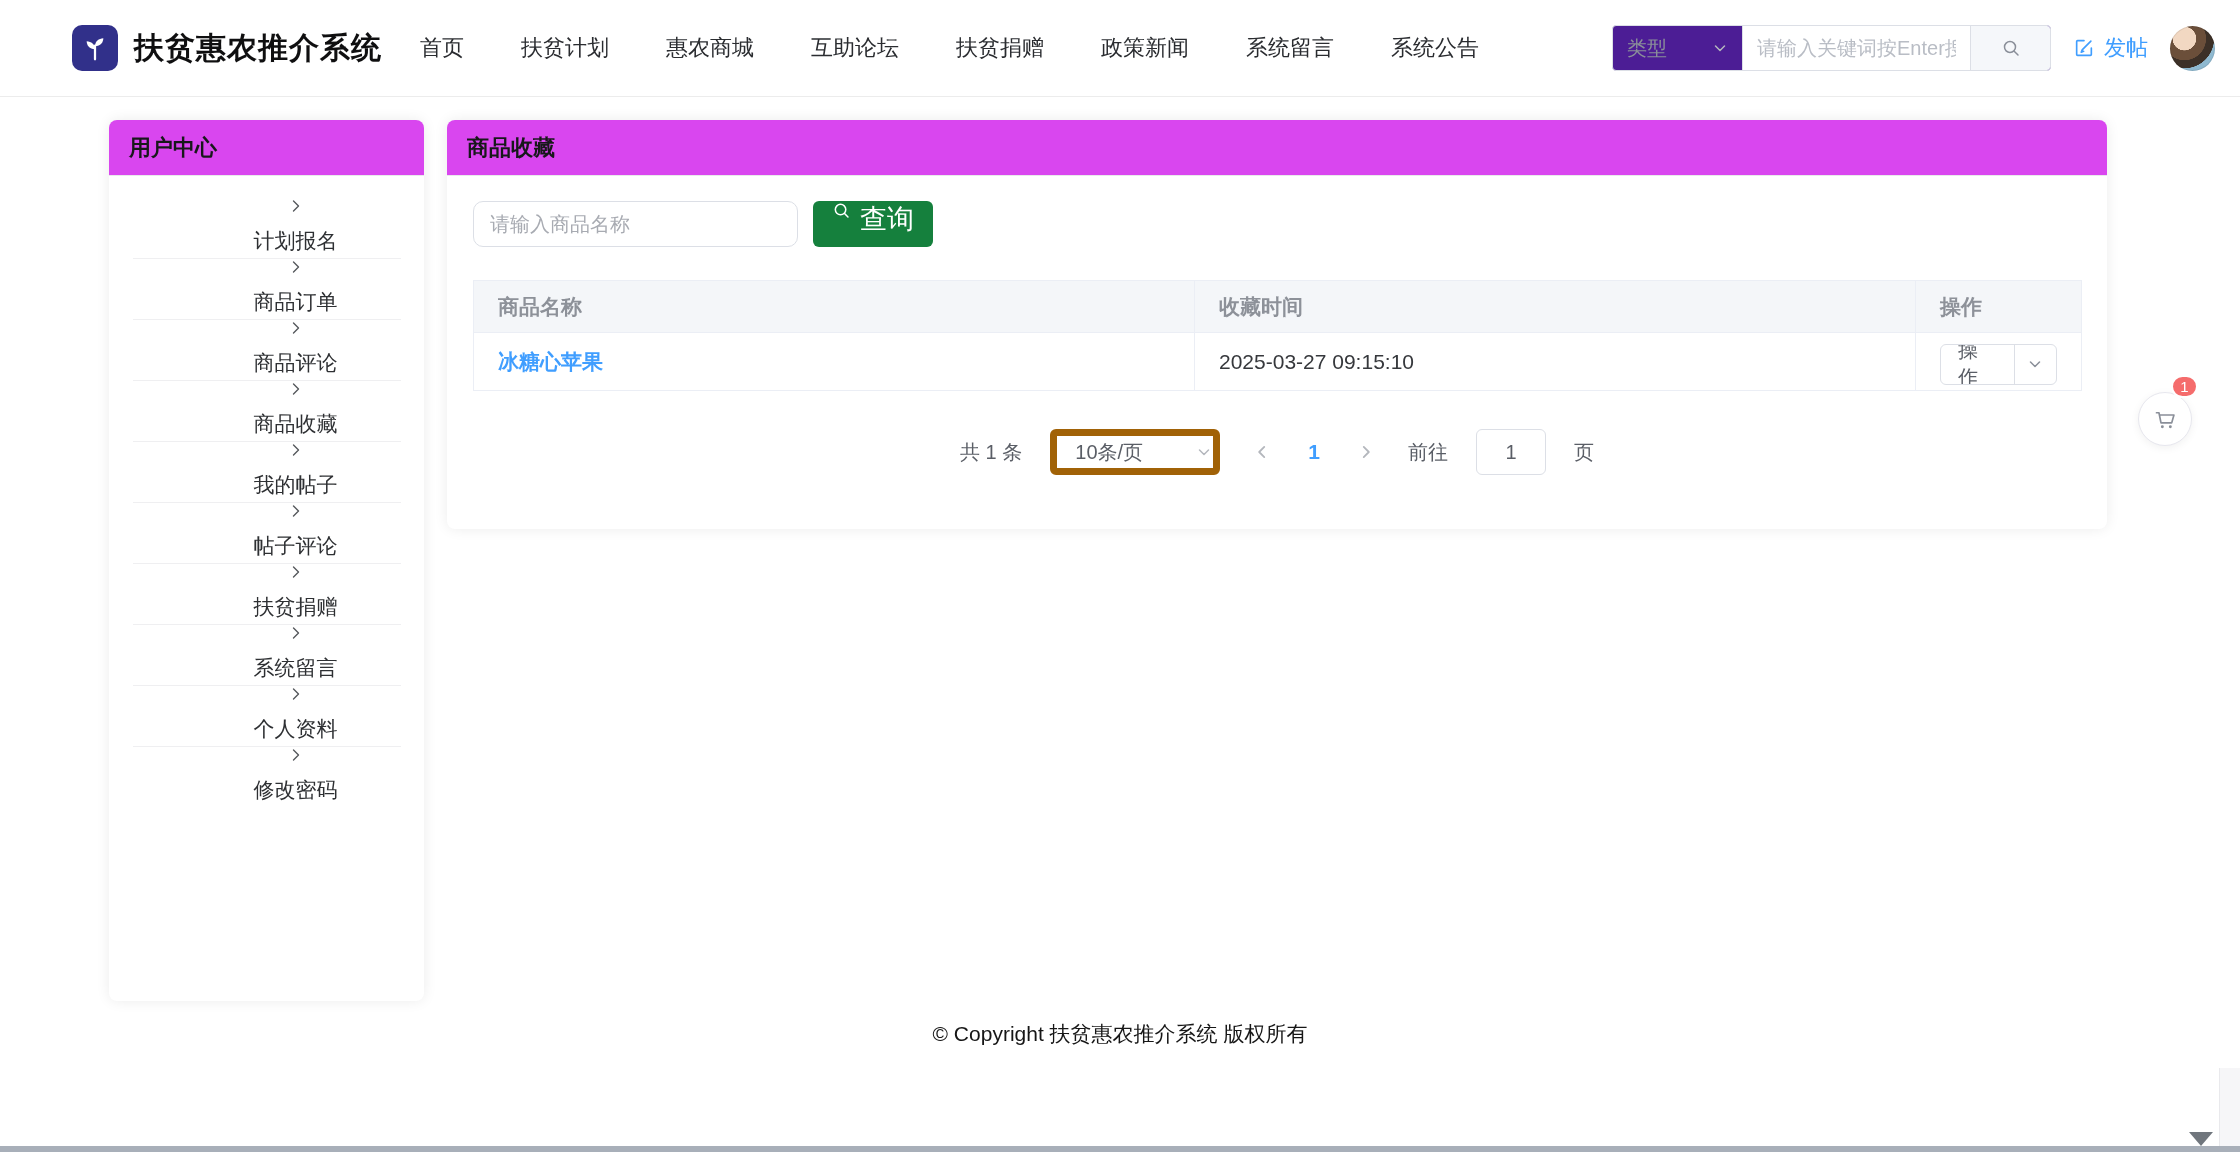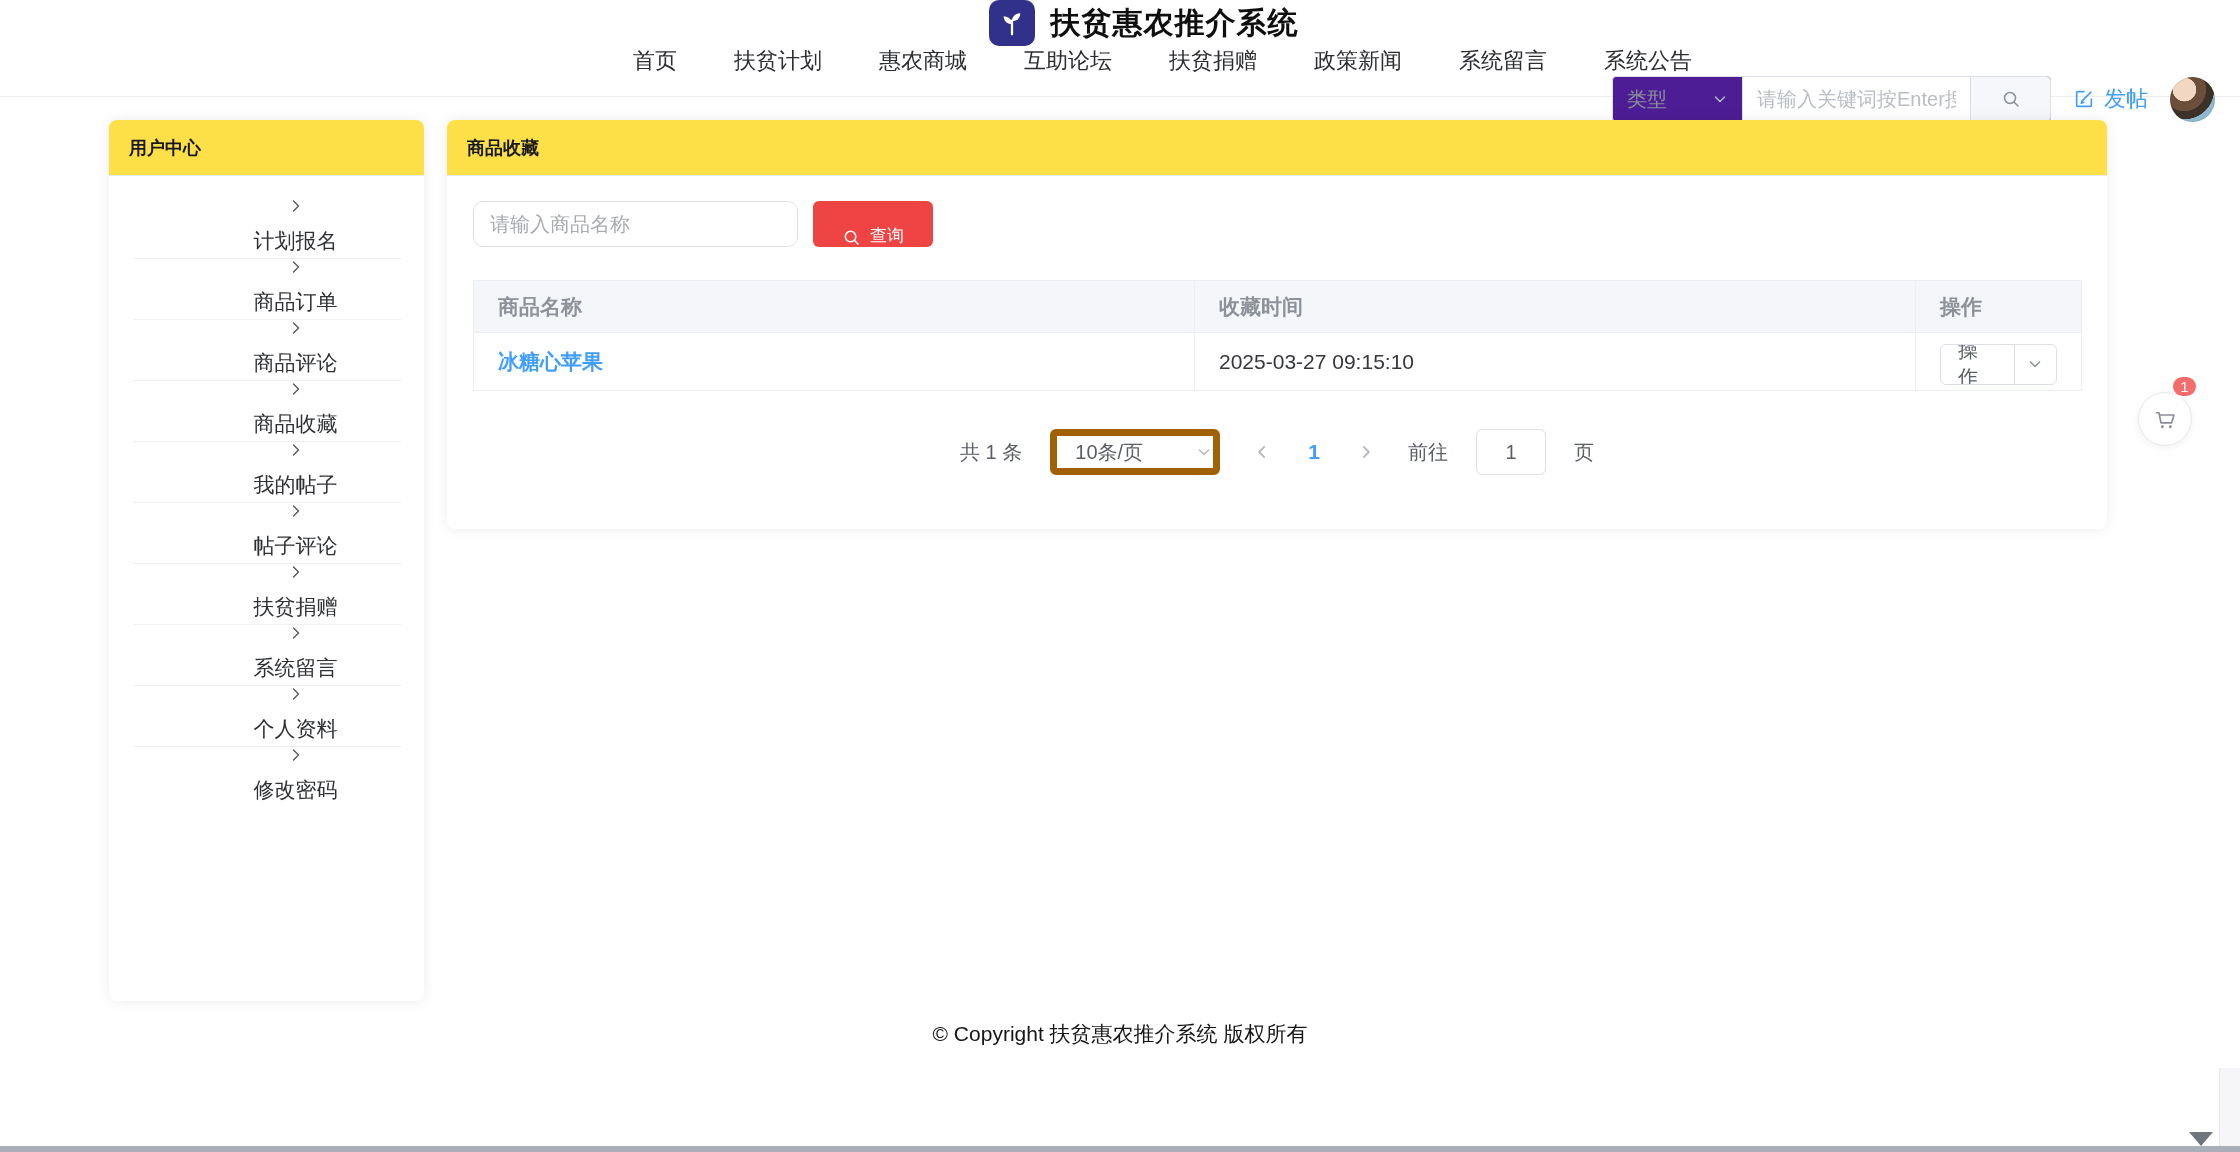--- a/index.html
+++ b/index.html
@@ -5,21 +5,21 @@
   * { margin:0; padding:0; box-sizing:border-box; }
   html,body { width:2240px; height:1152px; }
   body {
     position:relative; overflow:hidden; background:#ffffff;
     font-family:"Liberation Sans","DejaVu Sans",sans-serif; color:#303133;
   }
   
   .header {
     position:absolute; top:0; left:0; width:2240px; height:97px;
     background:#fff; border-bottom:1px solid #ececec;
-    display:flex; align-items:center; padding:0 25px 0 72px;flex-direction:column;
+    display:flex; align-items:center; padding:0 25px 0 72px;
   }
   .brand { display:flex; align-items:center; gap:16px; }
   .logo {
     width:46px; height:46px; border-radius:10px; background:#31308a;
     display:flex; align-items:center; justify-content:center; flex:none;
   }
   .brand-title { font-size:30px; font-weight:bold; color:#0f0f10; letter-spacing:1px; white-space:nowrap; }
   .nav { display:flex; align-items:center; gap:57px; margin-left:38px; }
   .nav-item { font-size:22px; color:#2a2c30; cursor:pointer; white-space:nowrap; }
   .header-right { margin-left:auto; display:flex; align-items:center; gap:22px; }
@@ -42,45 +42,45 @@
   }
   .post-link { display:flex; align-items:center; gap:9px; color:#409eff; font-size:22px; cursor:pointer; white-space:nowrap; }
   .avatar {
     width:45px; height:45px; border-radius:50%; cursor:pointer; flex:none;
     background:radial-gradient(circle at 32% 28%, #f2d8c2 0 26%, #6b4f3a 27% 48%, #3c3027 49% 66%, #8fb9d0 67% 100%);
     box-shadow:inset 0 0 0 1px rgba(0,0,0,.08);
   }
   
   .card { position:absolute; background:#fff; border-radius:8px; box-shadow:0 0 14px rgba(0,0,0,.08); }
   .card-header {
-    height:56px; background:#fde047; border-radius:8px 8px 0 0;
+    height:56px; background:#d946ef; border-radius:8px 8px 0 0;
     display:flex; align-items:center; padding:0 20px;
-    font-size:18px; font-weight:bold; color:#17181a; border-bottom:1px solid #e8e9eb;
+    font-size:22px; font-weight:bold; color:#17181a; border-bottom:1px solid #e8e9eb;
   }
   .sidebar { left:109px; top:120px; width:315px; height:881px; }
   .menu { padding-top:22px; }
   .menu-item {
     height:61px; display:flex; align-items:center; gap:13px;
     padding-left:58px; font-size:21px; color:#2e3033; cursor:pointer; position:relative;flex-direction:column;
   }
   .menu-item:not(:last-child)::after {
     content:""; position:absolute; left:24px; right:23px; bottom:0; height:1px; background:#efeff1;
   }
   .main { left:447px; top:120px; width:1660px; height:409px; }
   .main-content { padding:25px 26px 0 26px; }
   .filter-row { display:flex; gap:15px; }
   .name-input {
     width:325px; height:46px; border:1px solid #dcdfe6; border-radius:10px;
     padding:0 16px; font-size:20px; color:#303133; outline:none;
     font-family:"Liberation Sans","DejaVu Sans",sans-serif;
   }
   .name-input::placeholder { color:#a8abb2; }
   .query-btn {
-    width:120px; height:46px; border:none; border-radius:6px; background:#ef4444;
-    color:#fff; font-size:17px; display:flex; align-items:flex-end; justify-content:center;
+    width:120px; height:46px; border:none; border-radius:6px; background:#15803d;
+    color:#fff; font-size:27px; display:flex; align-items:flex-start; justify-content:center;
     gap:9px; cursor:pointer; font-family:inherit;
   }
   
   table { width:1608px; margin-top:33px; border-collapse:collapse; table-layout:fixed; }
   th, td { border:1px solid #ebeef5; text-align:left; }
   th {
     height:52px; background:#f4f6f9; color:#8d9199; font-size:21px; font-weight:bold; padding:8px 24px;
   }
   td { height:58px; padding:0 24px; font-size:21px; color:#36383c; }
   .row-link { color:#409eff; font-weight:bold; cursor:pointer; }

